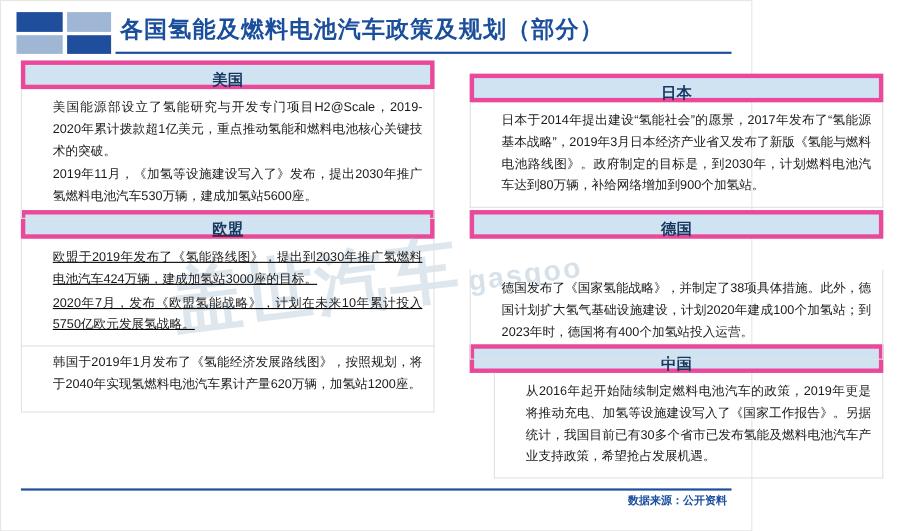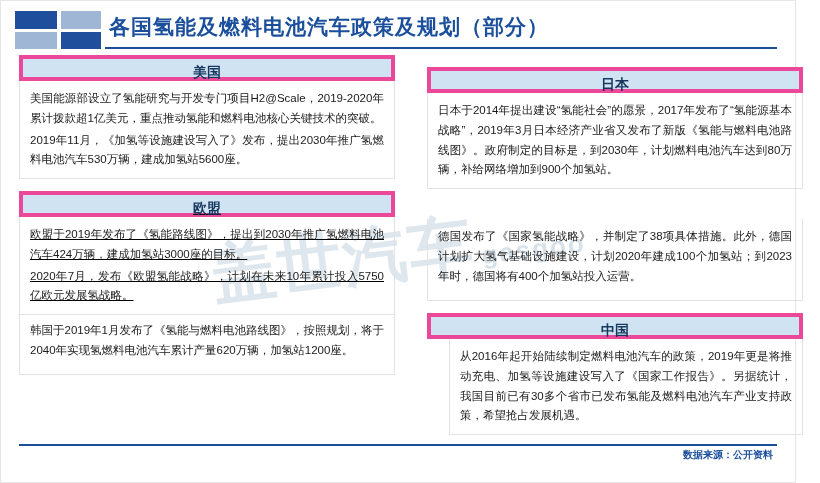--- a/index.html
+++ b/index.html
@@ -9,21 +9,21 @@
   body {
     width: 820px;
     height: 483px;
     background: #ffffff;
     font-family: "Liberation Sans", sans-serif;
     overflow: hidden;
     position: relative;
   }
   .slide {
     position: relative;
-    width: 796px;
+    width: 684px;
     height: 483px;
     background: #ffffff;
     box-sizing: border-box;
     border: 1px solid #e6e6e6;
   }
 
   
   .header {
     position: relative;
     height: 56px;
@@ -112,21 +112,21 @@
     text-align: center;
     font-size: 14px;
     font-weight: bold;
     color: #17375e;
     box-sizing: border-box;
   }
   .card-body {
     border: 1px solid #e2e2e2;
     border-top: none;
     background: rgba(255,255,255,0.0);
-    padding: 8px 10px 8px 10px;
+    padding: 8px 10px 8px 28px;
     font-size: 11.5px;
     line-height: 1.72;
     color: #1a1a1a;
     box-sizing: border-box;
     position: relative;
     z-index: 6;
   }
   .card-body p {
     margin: 0;
     text-align: justify;
@@ -210,36 +210,37 @@
       <div class="card h-eu" id="card-eu">
         <div class="card-head">欧盟</div>
         <div class="card-body">
           <p>欧盟于2019年发布了《氢能路线图》，提出到2030年推广氢燃料电池汽车424万辆，建成加氢站3000座的目标。</p>
           <p>2020年7月，发布《欧盟氢能战略》，计划在未来10年累计投入5750亿欧元发展氢战略。</p>
         </div>
       </div>
 
       <div class="card h-kr" id="card-kr">
         <div class="card-body">
-          <p>韩国于2019年1月发布了《氢能与燃料电池路线图》，按照规划，将于2040年实现氢燃料电池汽车累计产量620万辆，加氢站1200座。</p>
+          <p>韩国于2019年1月发布了《氢能经济发展路线图》，按照规划，将于2040年实现氢燃料电池汽车累计产量620万辆，加氢站1200座。</p>
         </div>
       </div>
 
     </div>
 
     <div class="col col-right">
 
       <div class="card h-jp" id="card-jp">
         <div class="card-head">日本</div>
         <div class="card-body">
           <p>日本于2014年提出建设“氢能社会”的愿景，2017年发布了“氢能源基本战略”，2019年3月日本经济产业省又发布了新版《氢能与燃料电池路线图》。政府制定的目标是，到2030年，计划燃料电池汽车达到80万辆，补给网络增加到900个加氢站。</p>
         </div>
       </div>
 
       <div class="card h-de" id="card-de">
+        <div class="card-head">德国</div>
         <div class="card-body">
           <p>德国发布了《国家氢能战略》，并制定了38项具体措施。此外，德国计划扩大氢气基础设施建设，计划2020年建成100个加氢站；到2023年时，德国将有400个加氢站投入运营。</p>
         </div>
       </div>
 
       <div class="card h-cn" id="card-cn">
         <div class="card-head">中国</div>
         <div class="card-body">
           <p>从2016年起开始陆续制定燃料电池汽车的政策，2019年更是将推动充电、加氢等设施建设写入了《国家工作报告》。另据统计，我国目前已有30多个省市已发布氢能及燃料电池汽车产业支持政策，希望抢占发展机遇。</p>
         </div>

